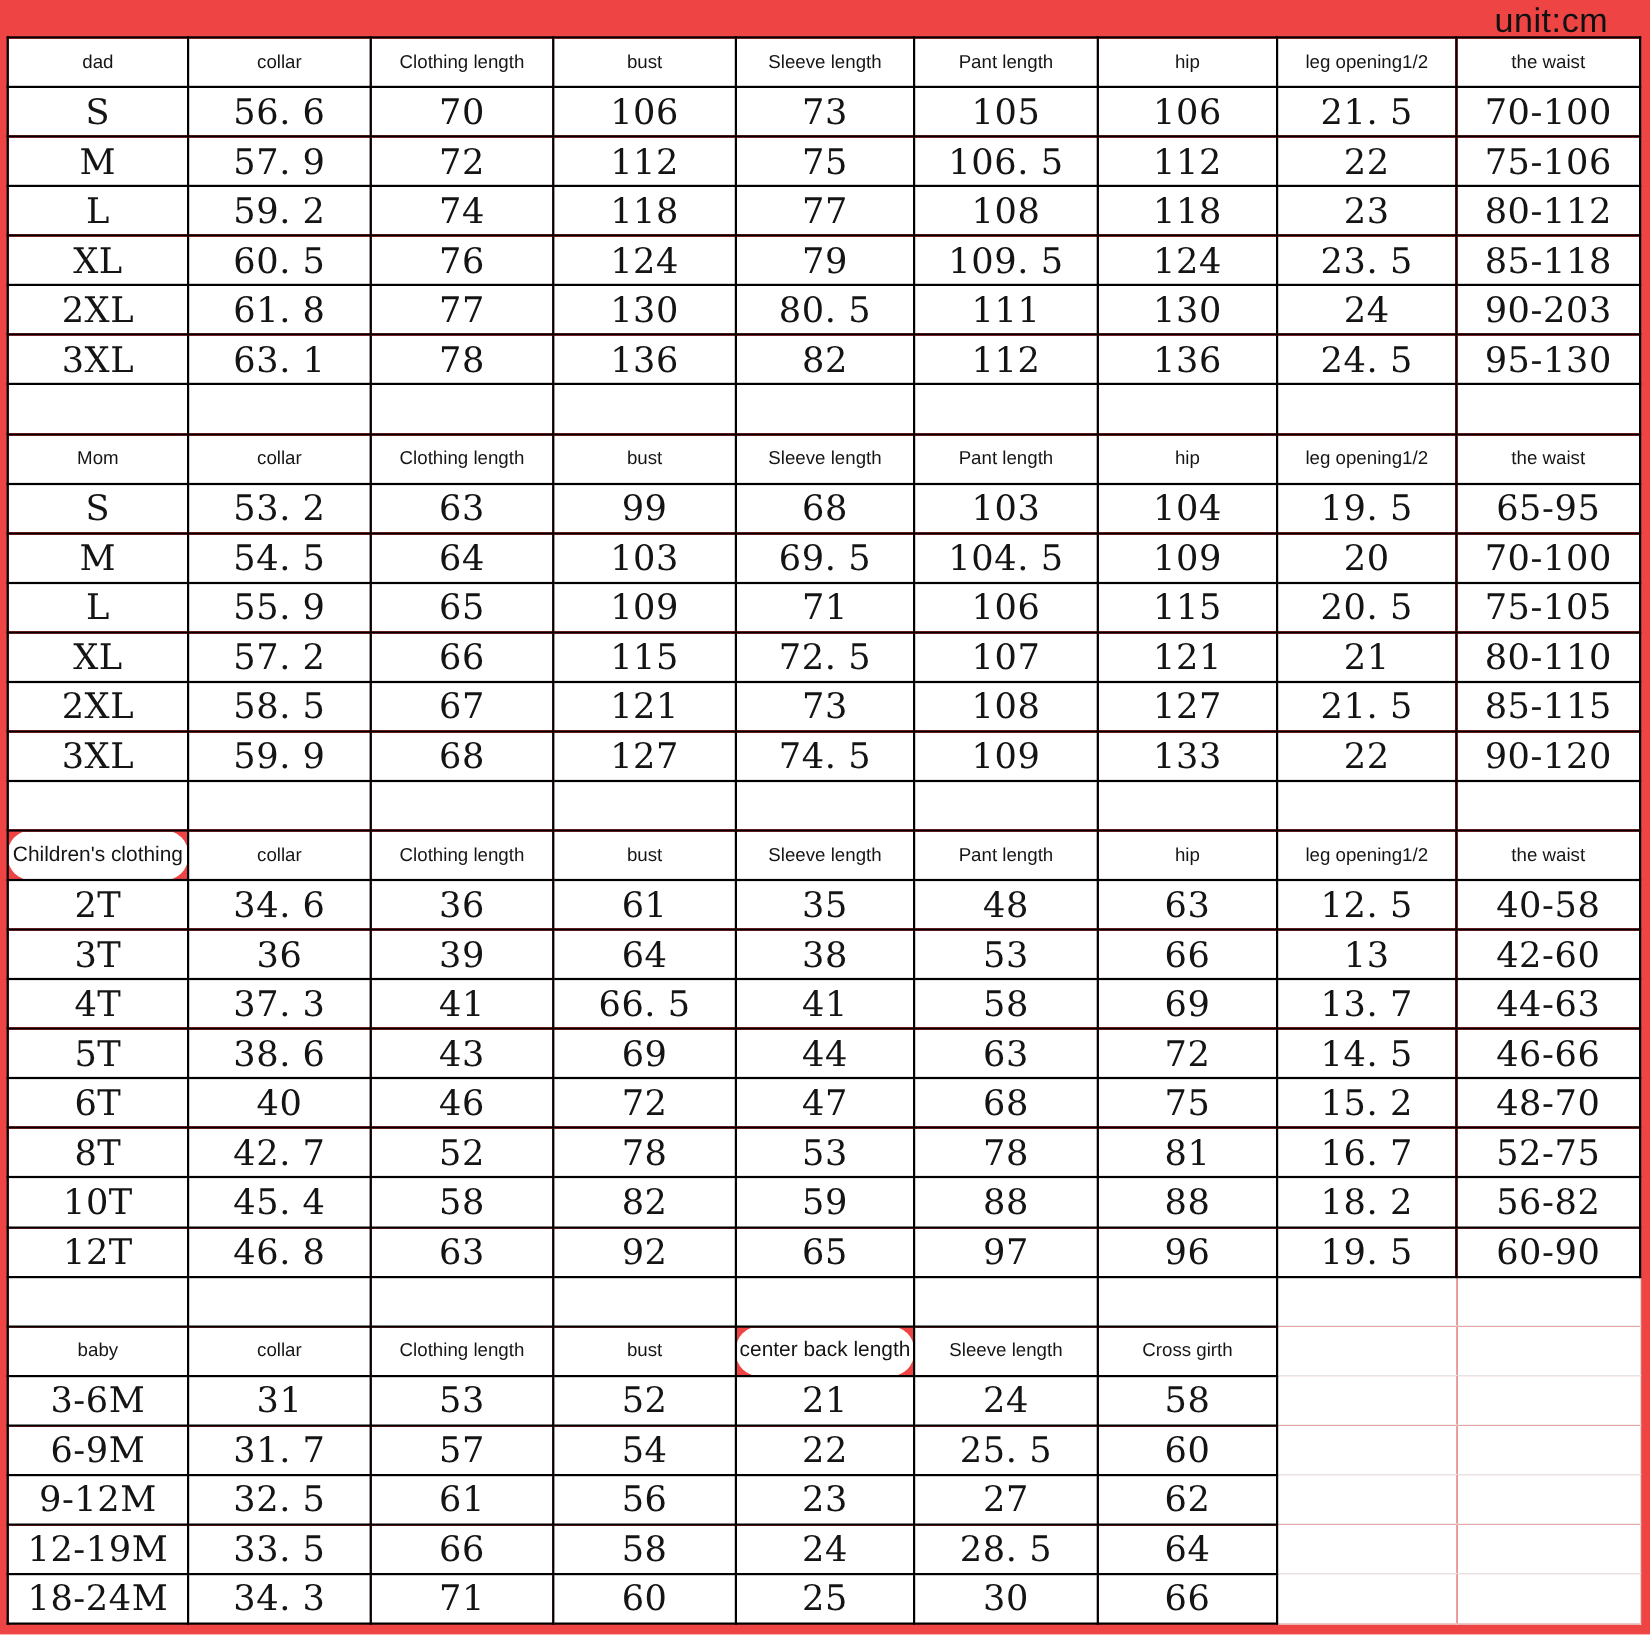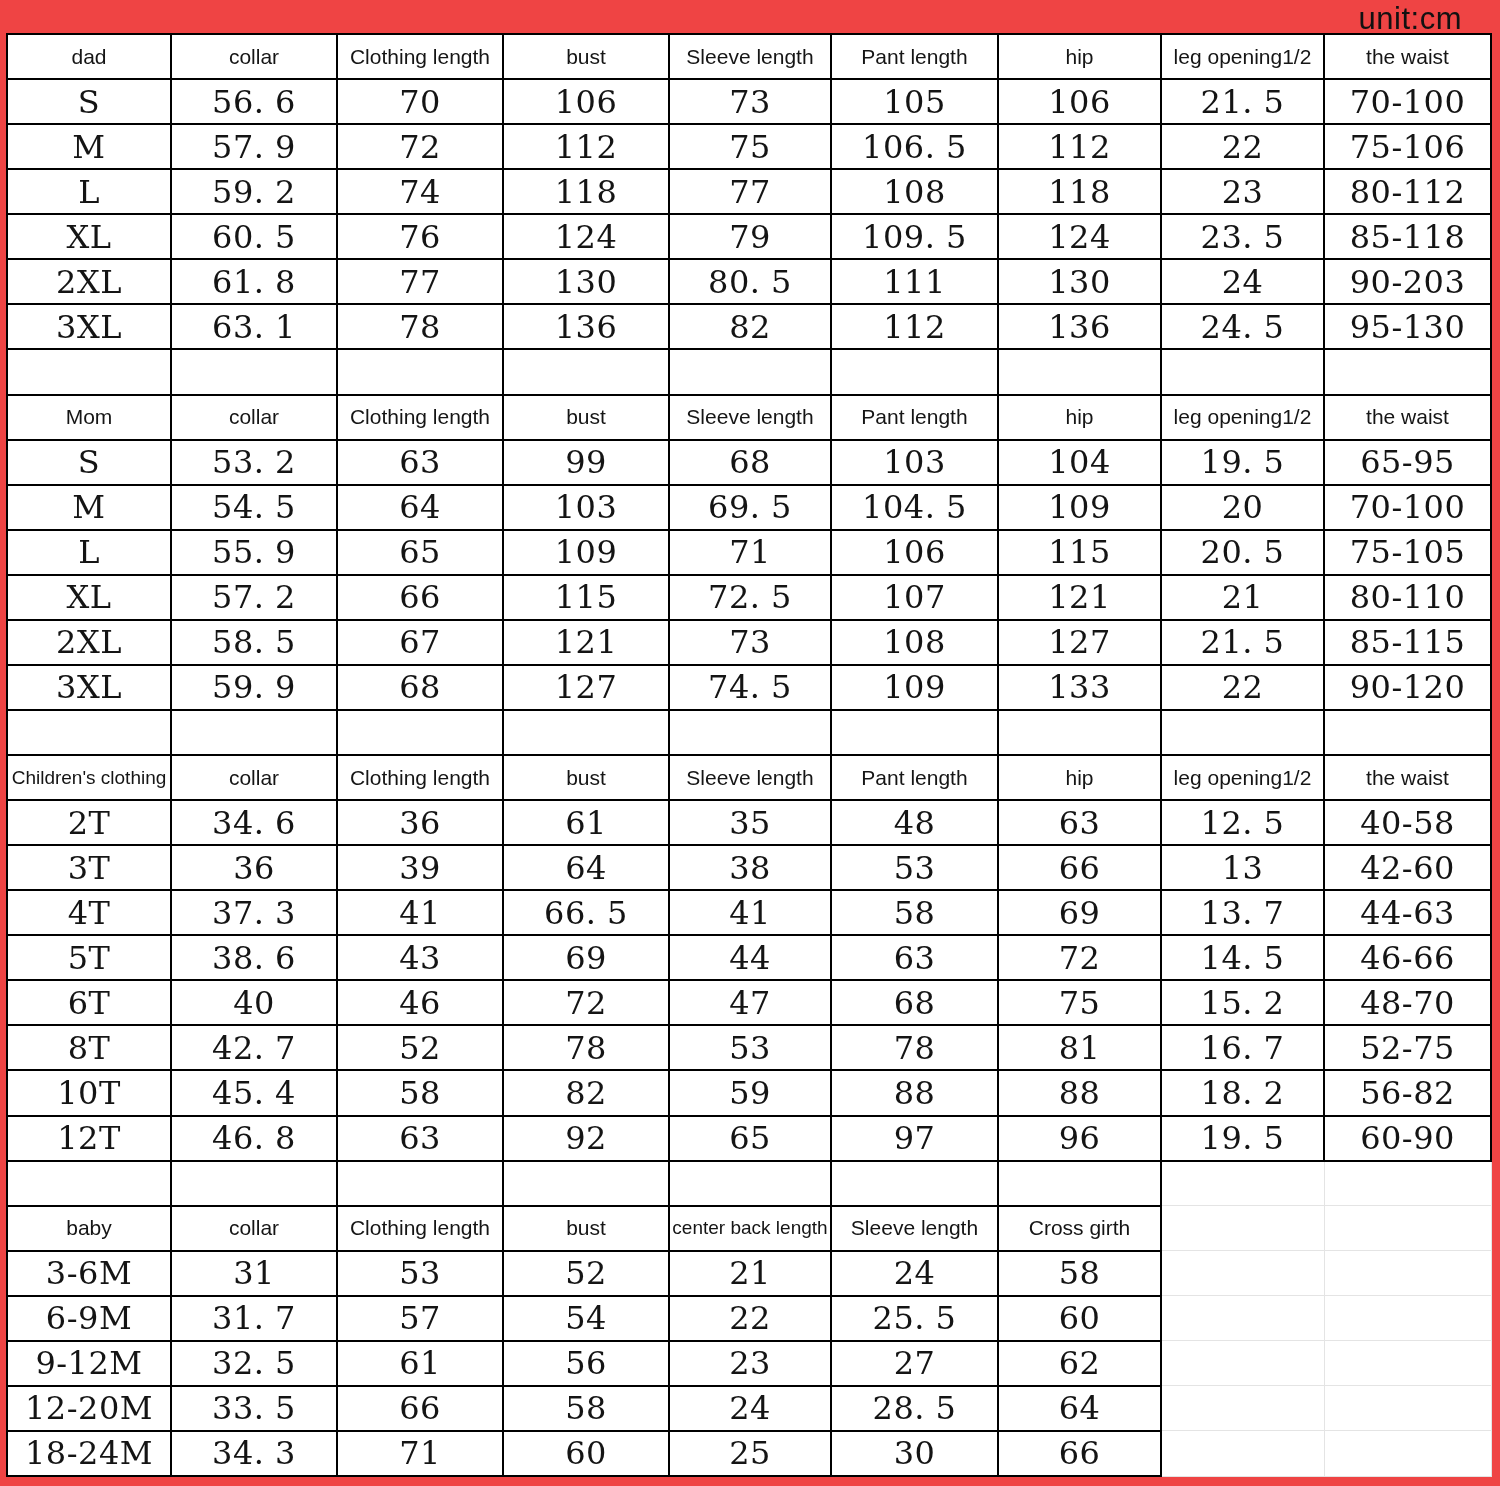--- a/index.html
+++ b/index.html
@@ -6,22 +6,22 @@
   #page { position:relative; width:1500px; height:1486px; background:#ef4444; overflow:hidden;
           font-family:"Liberation Sans", sans-serif; }
   .unit { position:absolute; top:1px; right:38px; font-family:"Liberation Sans", sans-serif;
           font-size:31px; color:#111111; letter-spacing:0.5px; }
   table.size-chart { position:absolute; left:6px; top:33px; width:1484px; height:1444px;
           border-collapse:collapse; table-layout:fixed; }
   table.size-chart tr { height:43.76px; }
   td { padding:0; text-align:center; vertical-align:middle; overflow:hidden; white-space:nowrap; }
   td.b   { border:2px solid #000000; background:#ffffff; }
   td.ghost { border:1px solid #e4e4e4; background:#ffffff; }
-  .hdr { font-family:"Liberation Sans", sans-serif; font-size:21px; color:#151515; }
-  .hdr-sm { font-size:19px; }
+  .hdr { font-family:"Liberation Sans", sans-serif; font-size:17px; color:#151515; }
+  .hdr-sm { font-size:19px;border-radius:21px; }
   .num { font-family:"DejaVu Serif", serif; font-size:32px; color:#141414; letter-spacing:0.5px; }
 </style>
 </head>
 <body>
 
 <div id="page">
   <div class="unit">unit:cm</div>
   <table class="size-chart">
     <colgroup>
       <col style="width:164px">
@@ -359,21 +359,21 @@
           <td class="b num">32. 5</td>
           <td class="b num">61</td>
           <td class="b num">56</td>
           <td class="b num">23</td>
           <td class="b num">27</td>
           <td class="b num">62</td>
           <td class="ghost"></td>
           <td class="ghost"></td>
         </tr>
         <tr>
-          <td class="b num">12-20M</td>
+          <td class="b num">12-19M</td>
           <td class="b num">33. 5</td>
           <td class="b num">66</td>
           <td class="b num">58</td>
           <td class="b num">24</td>
           <td class="b num">28. 5</td>
           <td class="b num">64</td>
           <td class="ghost"></td>
           <td class="ghost"></td>
         </tr>
         <tr>

